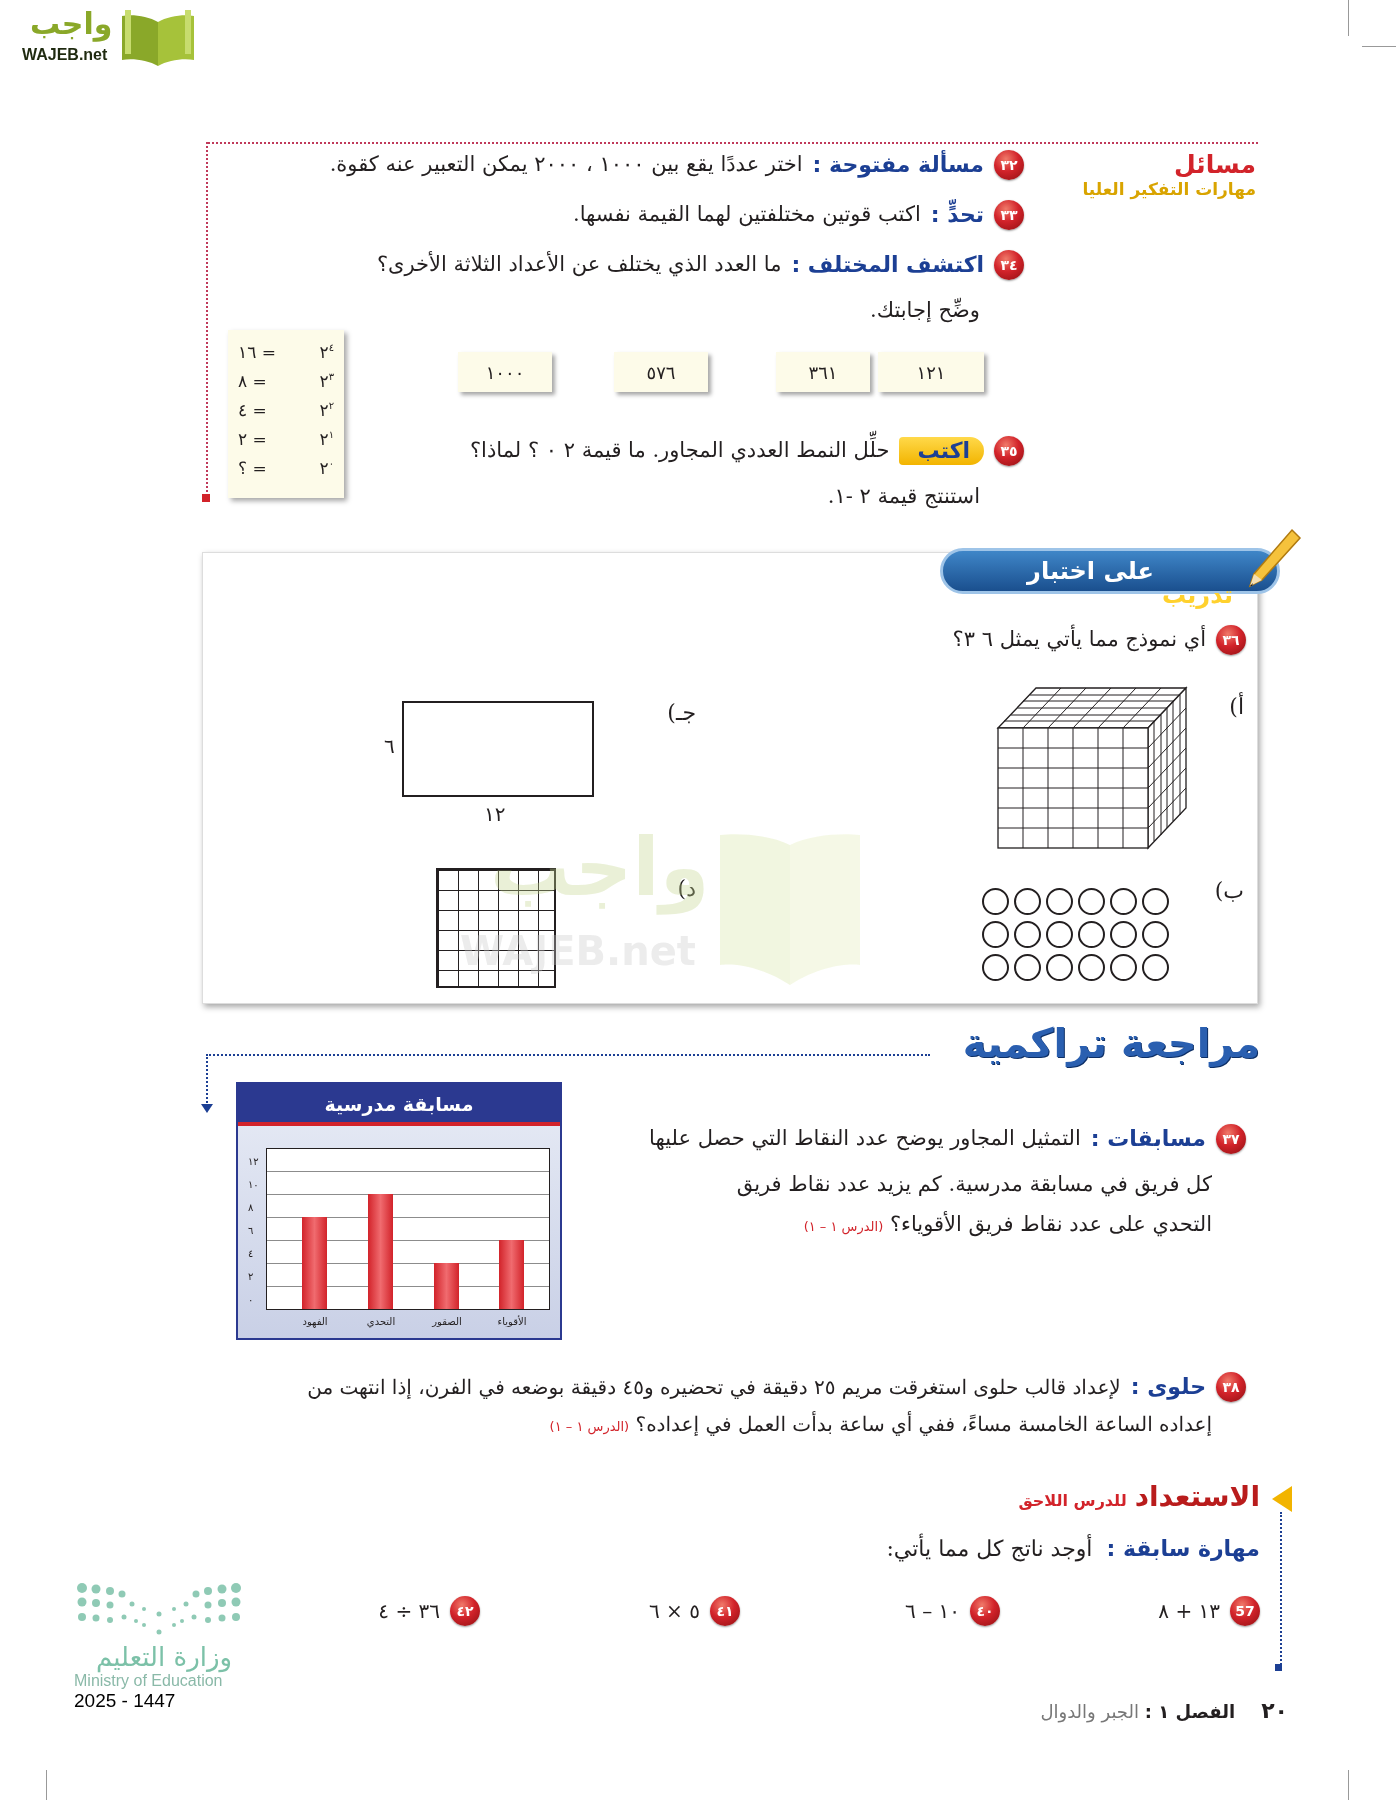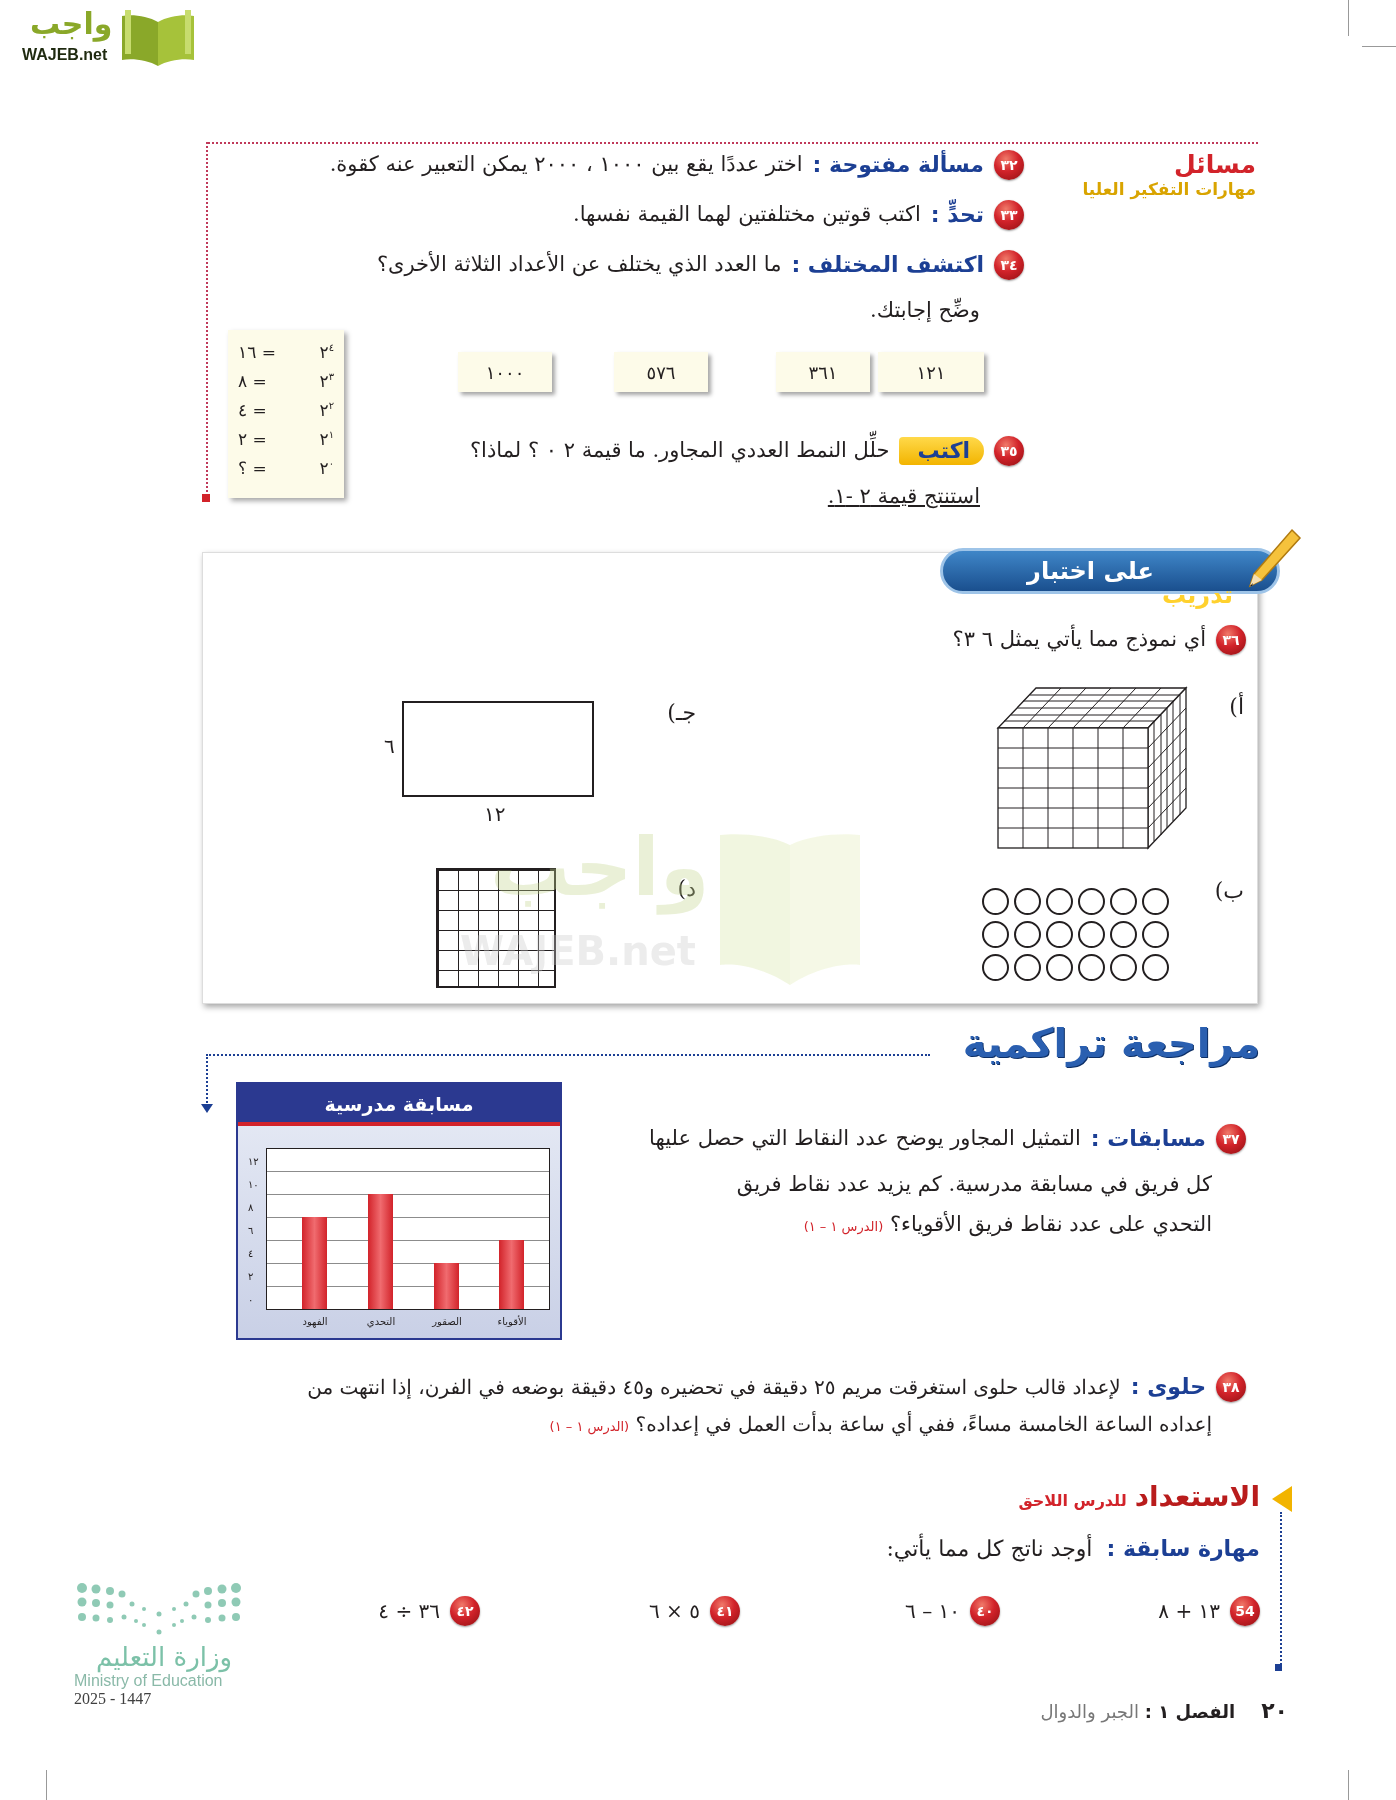--- a/index.html
+++ b/index.html
@@ -44,21 +44,21 @@
 
   .num-card { top: 352px; height: 40px; background: #fdfbe9; box-shadow: 3px 3px 4px rgba(0,0,0,.35);
     display: flex; align-items: center; justify-content: center; font-size: 18px; font-family: "DejaVu Serif", serif; }
 
   .pattern-card { left: 228px; top: 330px; width: 116px; height: 168px; background: #fdfbe9; box-shadow: 3px 3px 5px rgba(0,0,0,.35); padding: 12px 10px; }
   .pattern-row { display: flex; justify-content: space-between; font-size: 17px; height: 29px; direction: rtl; font-family: "DejaVu Serif", serif; }
   .pattern-row sup { font-size: 10px; }
 
   .q35 { right: 372px; top: 436px; }
   .write-tag { display: inline-block; background: linear-gradient(#ffd94a, #f2b400); color: #1c3f94; font-weight: bold; font-size: 22px; padding: 0 14px 0 18px; border-radius: 4px 14px 14px 4px; font-family: "DejaVu Sans", sans-serif; position: relative; }
-  .q35b { right: 416px; top: 484px; font-size: 21px; font-family: "DejaVu Serif", serif; text-decoration: underline; }
+  .q35b { right: 416px; top: 484px; font-size: 21px; font-family: "DejaVu Serif", serif; }
 
   
   .test-panel { left: 202px; top: 552px; width: 1056px; height: 452px; background: #fff; box-shadow: 2px 3px 6px rgba(0,0,0,.35); border: 1px solid #ddd; }
   .test-banner { right: 116px; top: 548px; height: 46px; width: 340px; border-radius: 24px;
     background: linear-gradient(#3f86c8, #1a4f8e); border: 3px solid #9ec4e8; color: #fff;
     display: flex; align-items: center; justify-content: flex-start; padding-right: 44px; gap: 8px; font-size: 24px; font-weight: bold; }
   .test-banner .y { color: #ffd12e; margin-top: 47px; }
   .pencil { right: 94px; top: 528px; width: 60px; height: 64px; }
 
   .q36 { right: 150px; top: 625px; }
@@ -106,21 +106,21 @@
   .skill { right: 136px; top: 1536px; display: flex; gap: 14px; align-items: baseline; font-size: 22px; }
   .skill .lbl { color: #1c3f94; font-weight: bold; }
   .skill .txt { font-family: "DejaVu Serif", serif; }
 
   .ex { top: 1596px; display: flex; align-items: center; gap: 10px; font-size: 20px; font-family: "DejaVu Serif", serif; }
 
   
   .ministry { left: 74px; top: 1580px; width: 180px; text-align: left; direction: ltr; }
   .ministry .ar { font-size: 26px; color: #7cc1a8; text-align: center; direction: rtl; }
   .ministry .en { font-size: 16px; color: #8ab9a8; font-family: "Liberation Sans", sans-serif; }
-  .ministry .yr { font-size: 16px; color: #404040; font-family: Liberation Serif, serif; }
+  .ministry .yr { font-size: 19px; color: #000000; font-family: Liberation Sans, sans-serif; }
 
   .footer { right: 108px; top: 1698px; display: flex; gap: 26px; align-items: baseline; }
   .footer .pg { font-size: 22px; font-weight: bold; }
   .footer .ch { font-size: 18px; color: #777; }
   .footer .ch b { color: #231f20; }
 </style>
 </head>
 <body>
 
 <div class="abs logo">
@@ -353,21 +353,21 @@
 </div>
 <div class="abs prep-dots"></div>
 <div class="abs prep-sq"></div>
 
 <div class="abs skill">
   <span class="lbl">مهارة سابقة :</span>
   <span class="txt">أوجد ناتج كل مما يأتي:</span>
 </div>
 
 <div class="abs ex" style="right:136px;">
-  <span class="num-badge">54</span>
+  <span class="num-badge">57</span>
   <span>١٣ + ٨</span>
 </div>
 <div class="abs ex" style="right:396px;">
   <span class="num-badge">٤٠</span>
   <span>١٠ – ٦</span>
 </div>
 <div class="abs ex" style="right:656px;">
   <span class="num-badge">٤١</span>
   <span>٥ × ٦</span>
 </div>

